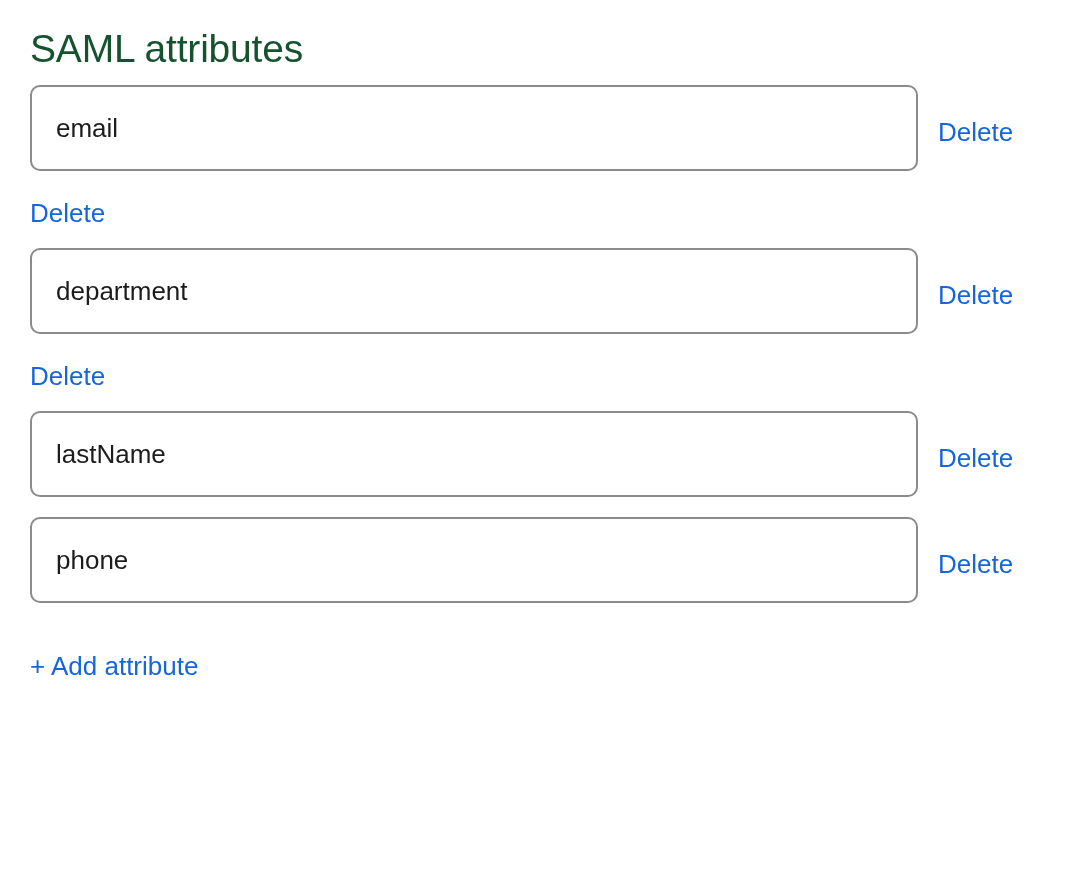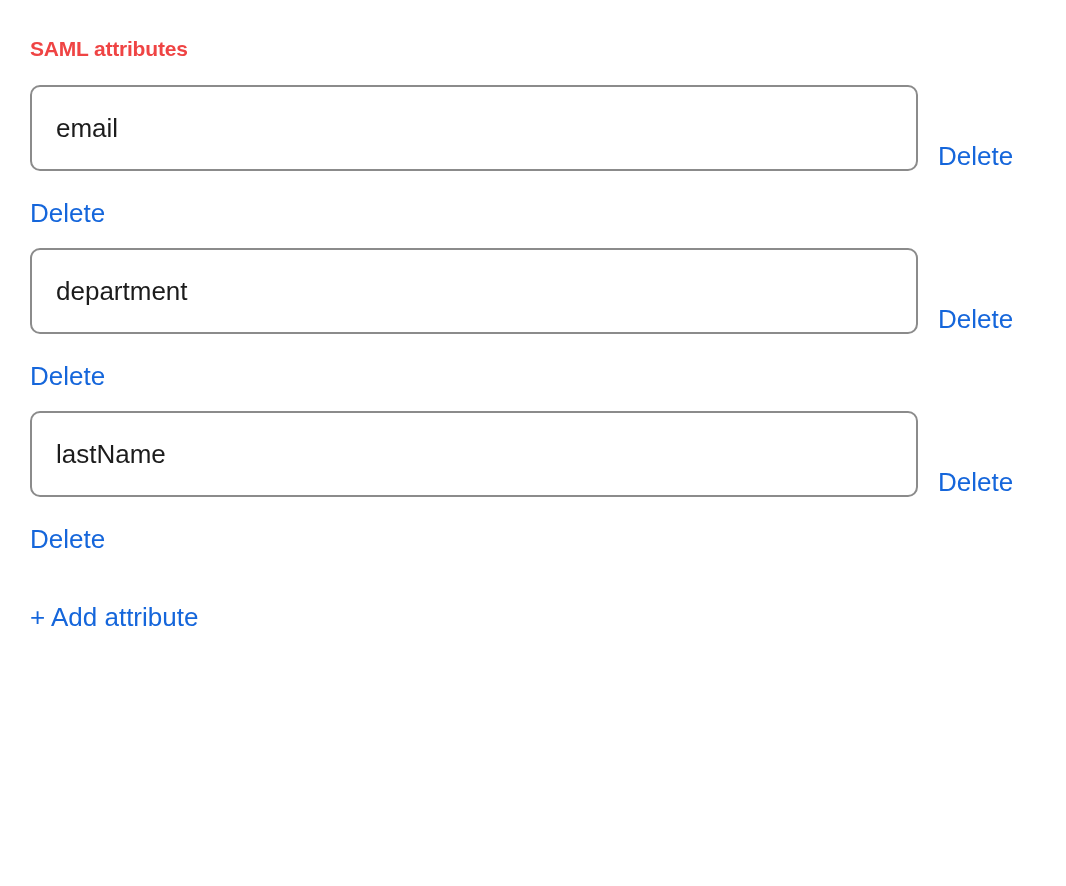--- a/index.html
+++ b/index.html
@@ -8,39 +8,39 @@
     height: 886px;
     background: #ffffff;
     font-family: "Liberation Sans", "DejaVu Sans", sans-serif;
     overflow: hidden;
   }
   .container {
     padding: 30px 44px 0 30px;
     width: 1066px;
   }
   .section-title {
-    font-size: 21px;
+    font-size: 39px;
     line-height: 38px;
-    font-weight: 700;
-    color: #ef4444;
+    font-weight: 400;
+    color: #14532d;
     letter-spacing: -0.2px;
   }
   .section-desc {
     margin-top: 14px;
     font-size: 26px;
     line-height: 43px;
     color: #4c4c4c;
     max-width: 1012px;
   }
   .rows {
     margin-top: 17px;
   }
   .attr-row {
     display: flex;
-    align-items: flex-end;
+    align-items: center;
     gap: 20px;
     margin-bottom: 20px;
   }
   .attr-input {
     flex: 0 0 888px;
     width: 888px;
     height: 86px;
     border: 2px solid #8b8b8b;
     border-radius: 10px;
     background: #ffffff;
@@ -96,20 +96,21 @@
     <div class="attr-row">
       <a class="link delete-link">Delete</a>
     </div>
 
     <div class="attr-row">
       <input class="attr-input" type="text" value="lastName" style="">
       <a class="link delete-link">Delete</a>
     </div>
 
     <div class="attr-row">
+      <input class="attr-input" type="text" value="phone" style="">
       <a class="link delete-link">Delete</a>
     </div>
 
   </div>
 
   <a class="link add-link">+ Add attribute</a>
 
 </div>
 
 </body></html>

